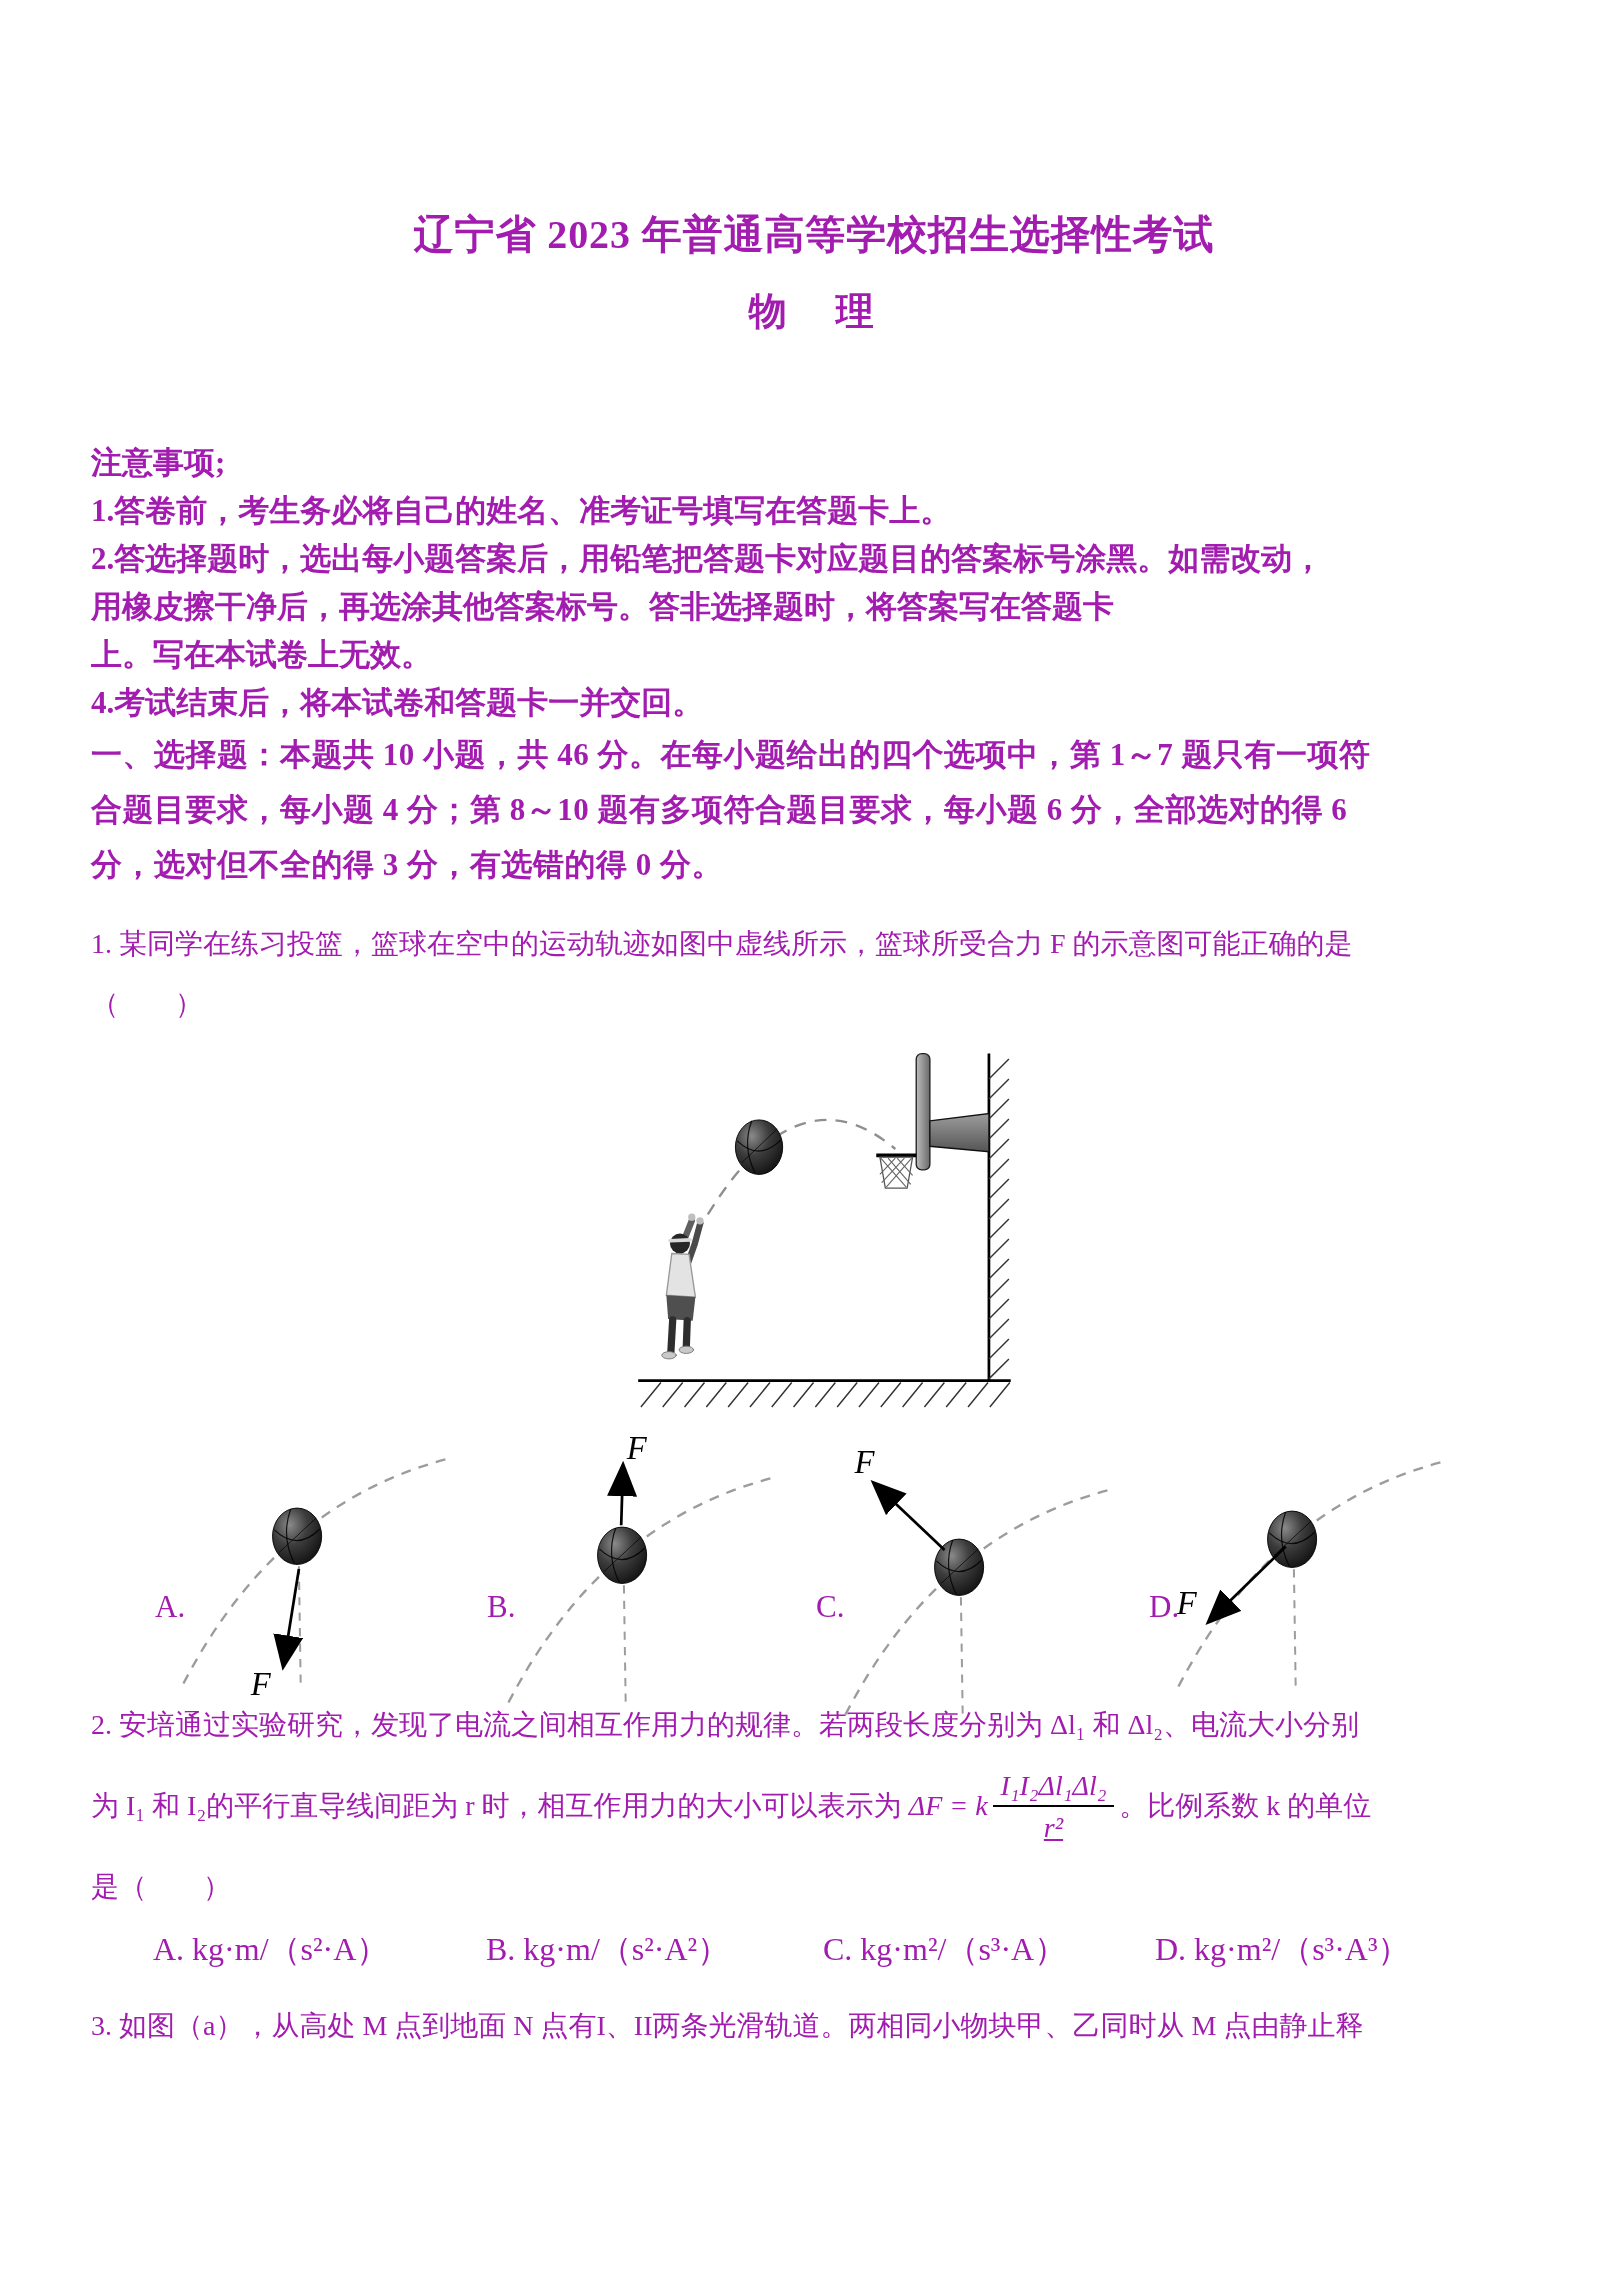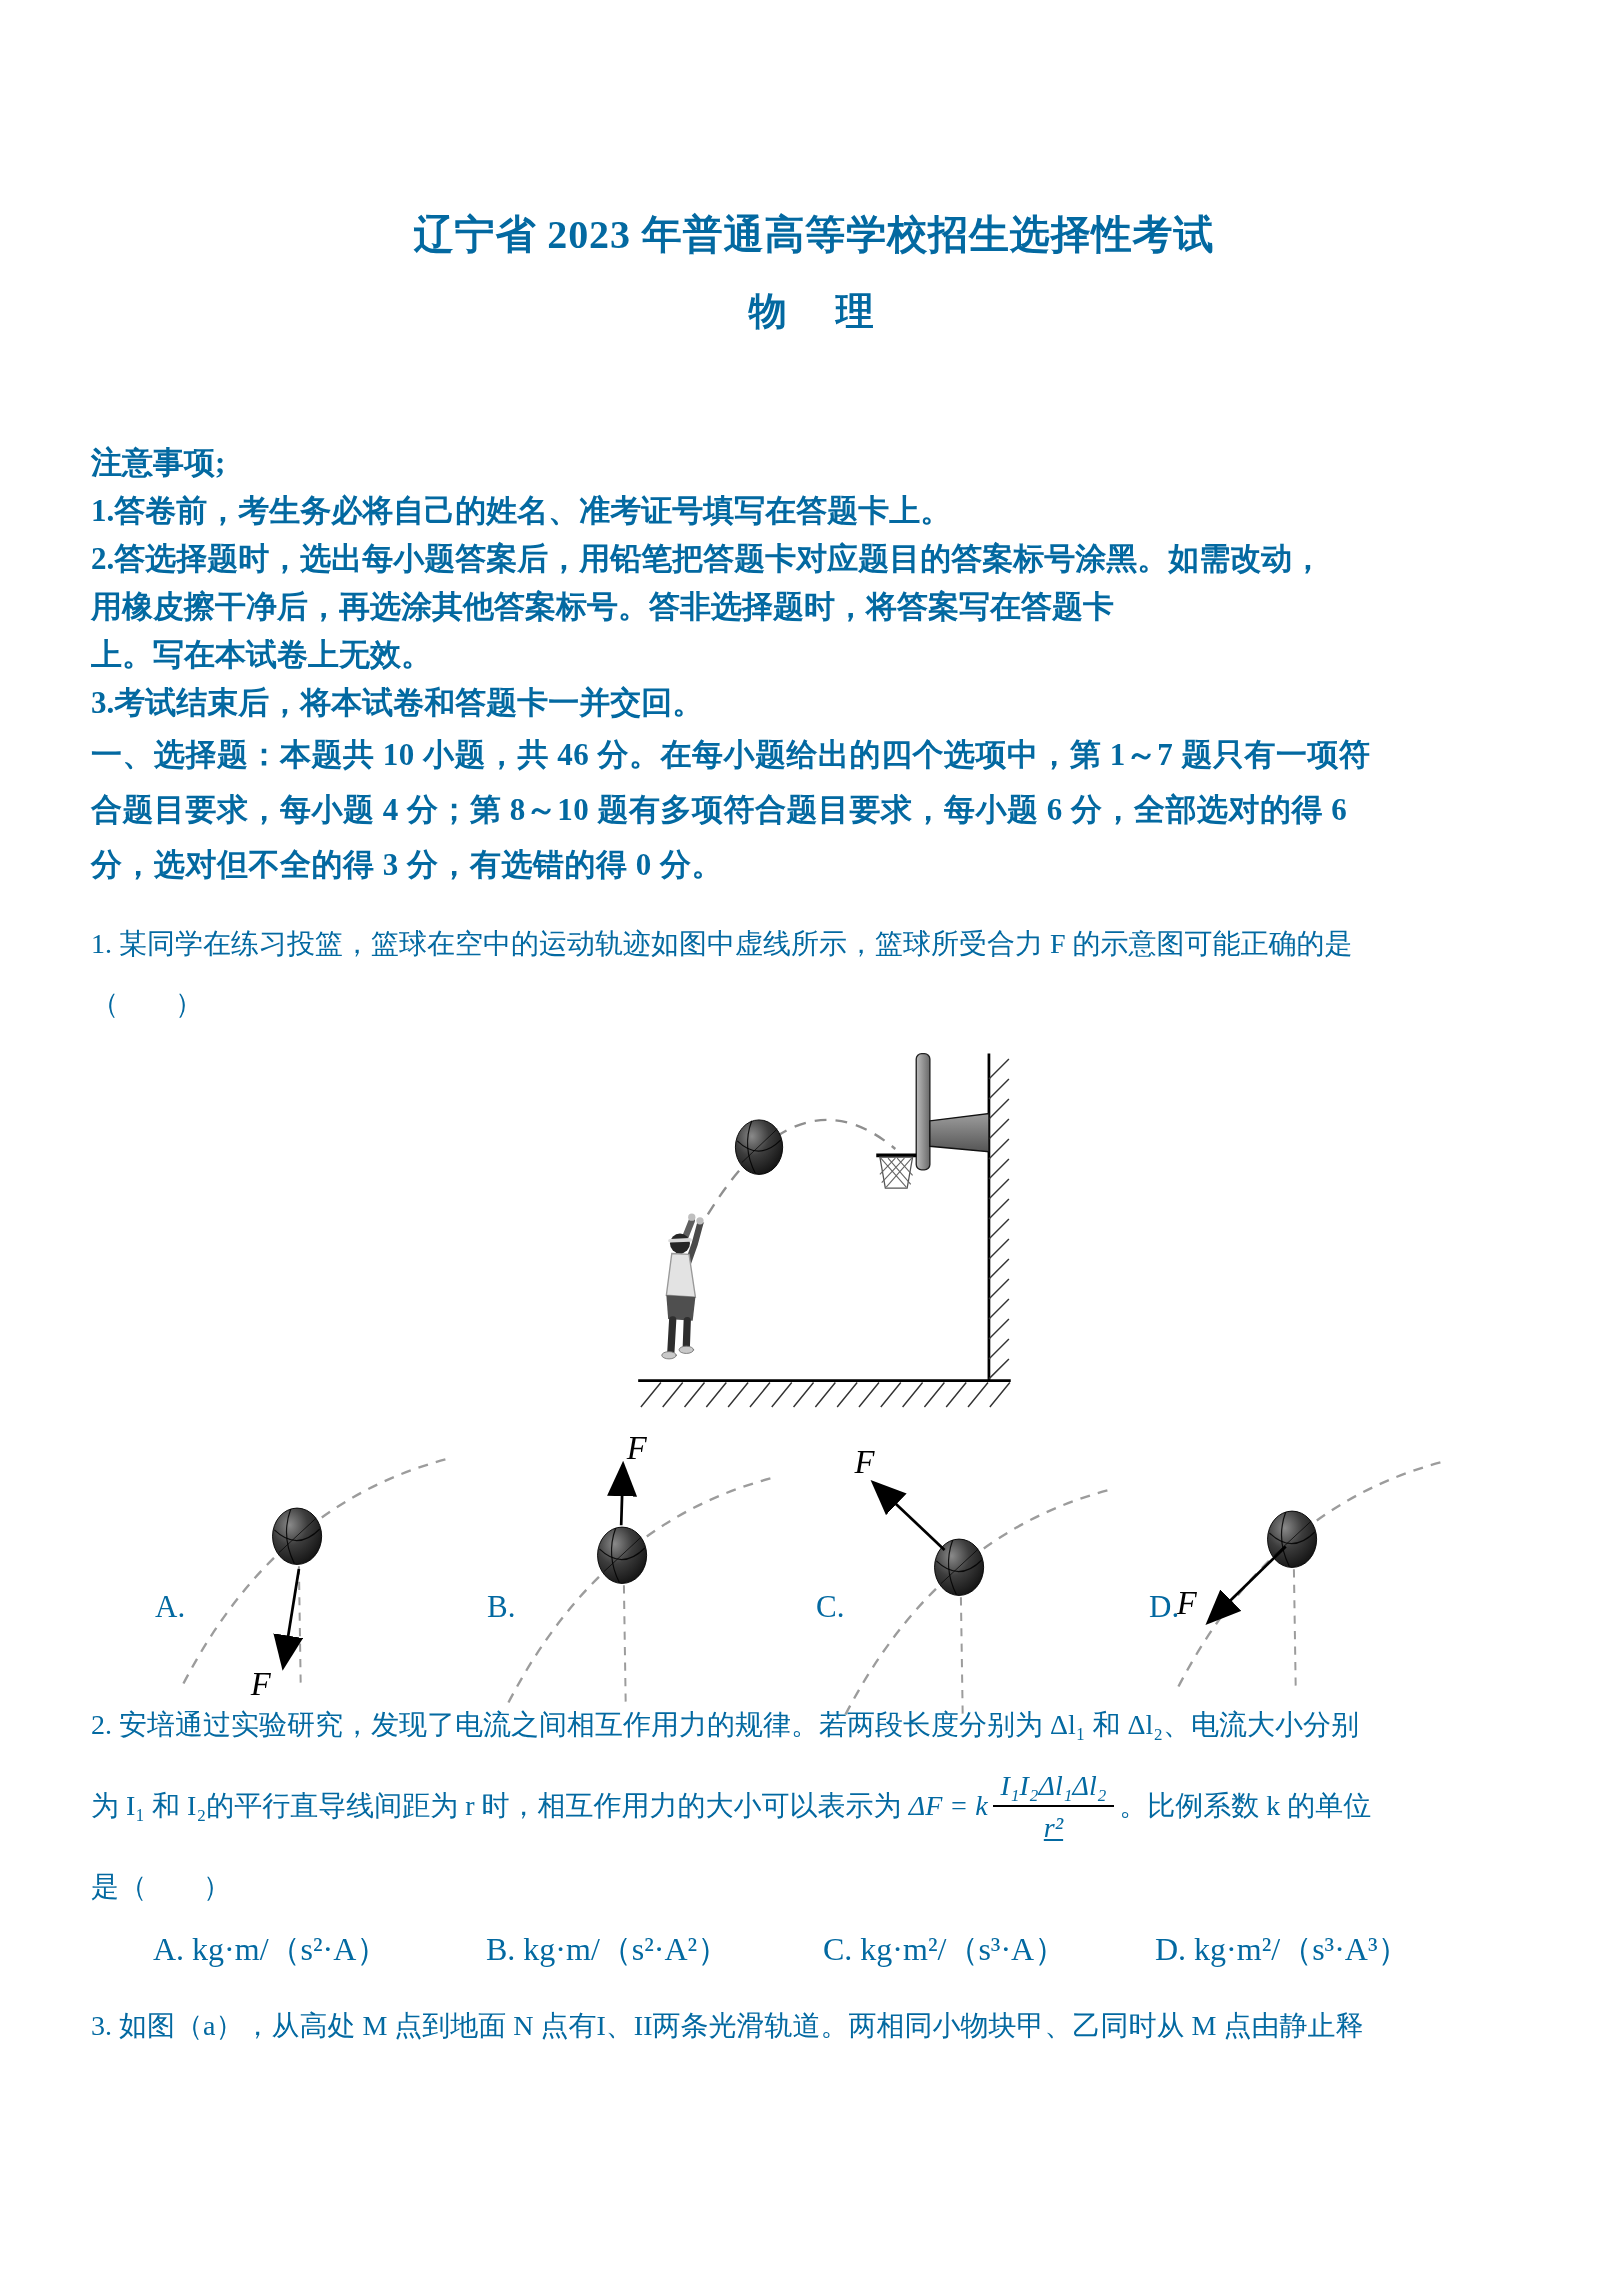--- a/index.html
+++ b/index.html
@@ -1,21 +1,21 @@
 <!DOCTYPE html>
 <html style="font-size:14.5px"><head>
 <meta charset="utf-8">
 <style>
   html,body{margin:0;padding:0;background:#ffffff;}
   .page{
     position:relative;
     width:1623px;
     height:2296px;
     background:#ffffff;
-    color:#0369a1;
+    color:#a21caf;
     font-family:"Liberation Serif","DejaVu Serif",serif;
     overflow:hidden;
   }
   .content{margin-left:91px;width:1446px;}
   .title{
     margin-top:207px;
     text-align:center;
     font-size:40px;
     font-weight:bold;
     line-height:55px;
@@ -60,21 +60,21 @@
   <div class="content">
     <div class="title">辽宁省 2023 年普通高等学校招生选择性考试</div>
     <div class="subject">物　理</div>
 
     <div class="notice">
       <div>注意事项;</div>
       <div>1.答卷前，考生务必将自己的姓名、准考证号填写在答题卡上。</div>
       <div>2.答选择题时，选出每小题答案后，用铅笔把答题卡对应题目的答案标号涂黑。如需改动，</div>
       <div>用橡皮擦干净后，再选涂其他答案标号。答非选择题时，将答案写在答题卡</div>
       <div>上。写在本试卷上无效。</div>
-      <div>3.考试结束后，将本试卷和答题卡一并交回。</div>
+      <div>4.考试结束后，将本试卷和答题卡一并交回。</div>
     </div>
 
     <div class="section">
       <div>一、选择题：本题共 10 小题，共 46 分。在每小题给出的四个选项中，第 1～7 题只有一项符</div>
       <div>合题目要求，每小题 4 分；第 8～10 题有多项符合题目要求，每小题 6 分，全部选对的得 6</div>
       <div>分，选对但不全的得 3 分，有选错的得 0 分。</div>
     </div>
 
     <div class="q1">
       <div>1. 某同学在练习投篮，篮球在空中的运动轨迹如图中虚线所示，篮球所受合力 F 的示意图可能正确的是</div>

